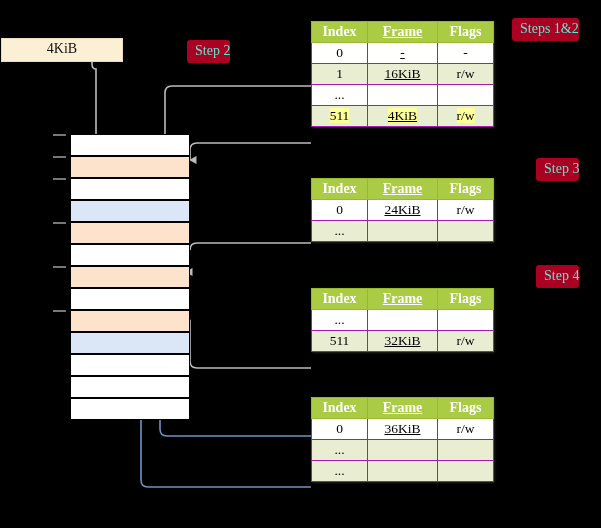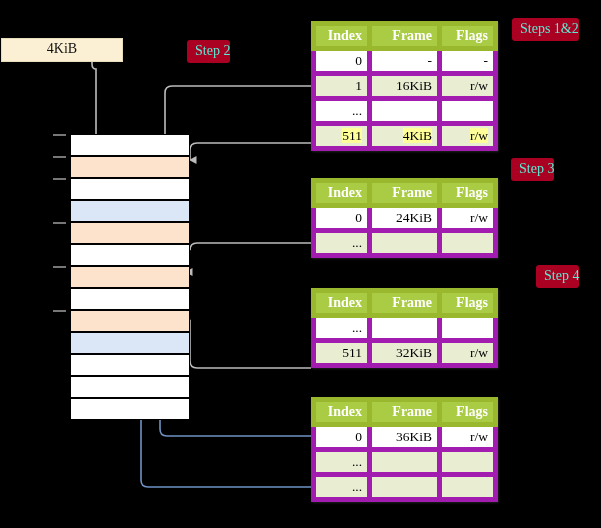--- a/index.html
+++ b/index.html
@@ -42,42 +42,42 @@
   
   .ptable {
     position: absolute;
     border-collapse: collapse;
     background: #ffffff;
     font-size: 13.5px;
     table-layout: fixed;
     box-shadow: 1px 1px 2px rgba(255,255,255,0.12);
   }
   .ptable th, .ptable td {
-    border: 5px solid #a21caf;
+    border: 1px solid #a21caf;
     padding: 2px 5px;
-    text-align: right;
+    text-align: center;
     height: 19px;
     box-sizing: border-box;
     overflow: hidden;
     white-space: nowrap;
   }
   .ptable th {
     background: #aacc44;
     color: #ffffff;
     font-weight: bold;
     font-size: 14px;
     border-color: #9ab82e;
   }
   .ptable tr.odd td { background: #ffffff; }
   .ptable tr.even td { background: #e9eed3; }
   .ptable td .hl {
     background: #ffff99;
   }
   .col-index { width: 56px; }
-  .col-frame { width: 70px; }
+  .col-frame { width: 70px; text-decoration: underline; }
   .col-flags { width: 56px; }
 
   
   #memcol {
     position: absolute;
     left: 70px;
     top: 134px;
     width: 120px;
     height: 282px;
   }
@@ -181,21 +181,21 @@
     <div class="tick" style="top: 156px;"></div>
     <div class="tick" style="top: 178px;"></div>
     <div class="tick" style="top: 222px;"></div>
     <div class="tick" style="top: 266px;"></div>
     <div class="tick" style="top: 310px;"></div>
   </div>
 
 <div id="badges">
     <div class="step-badge" style="left: 187px; top: 40px;">Step 2</div>
     <div class="step-badge" style="left: 512px; top: 18px;">Steps 1&amp;2</div>
-    <div class="step-badge" style="left: 511px; top: 158px;">Step 3</div>
+    <div class="step-badge" style="left: 536px; top: 158px;">Step 3</div>
     <div class="step-badge" style="left: 536px; top: 265px;">Step 4</div>
   </div>
 
 <div id="tables">
     <table class="ptable" style="left: 311px; top: 21px;">
       <thead>
         <tr>
           <th class="col-index">Index</th>
           <th class="col-frame">Frame</th>
           <th class="col-flags">Flags</th>

